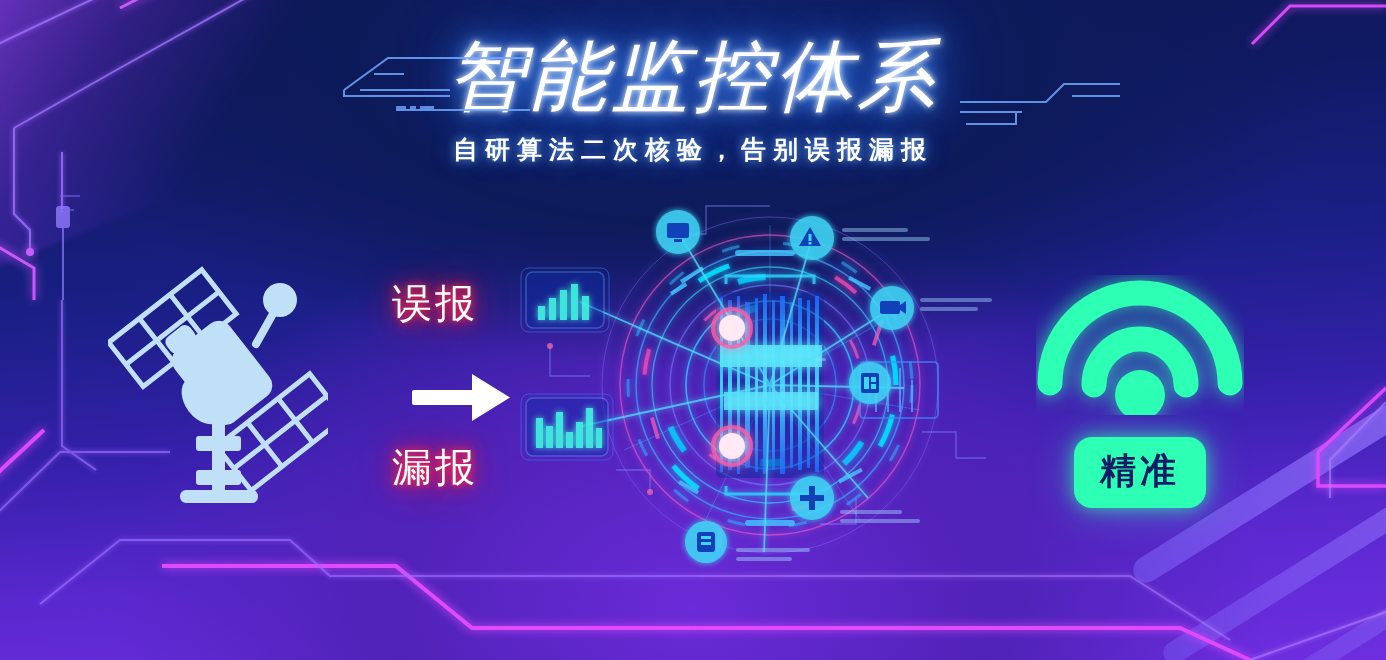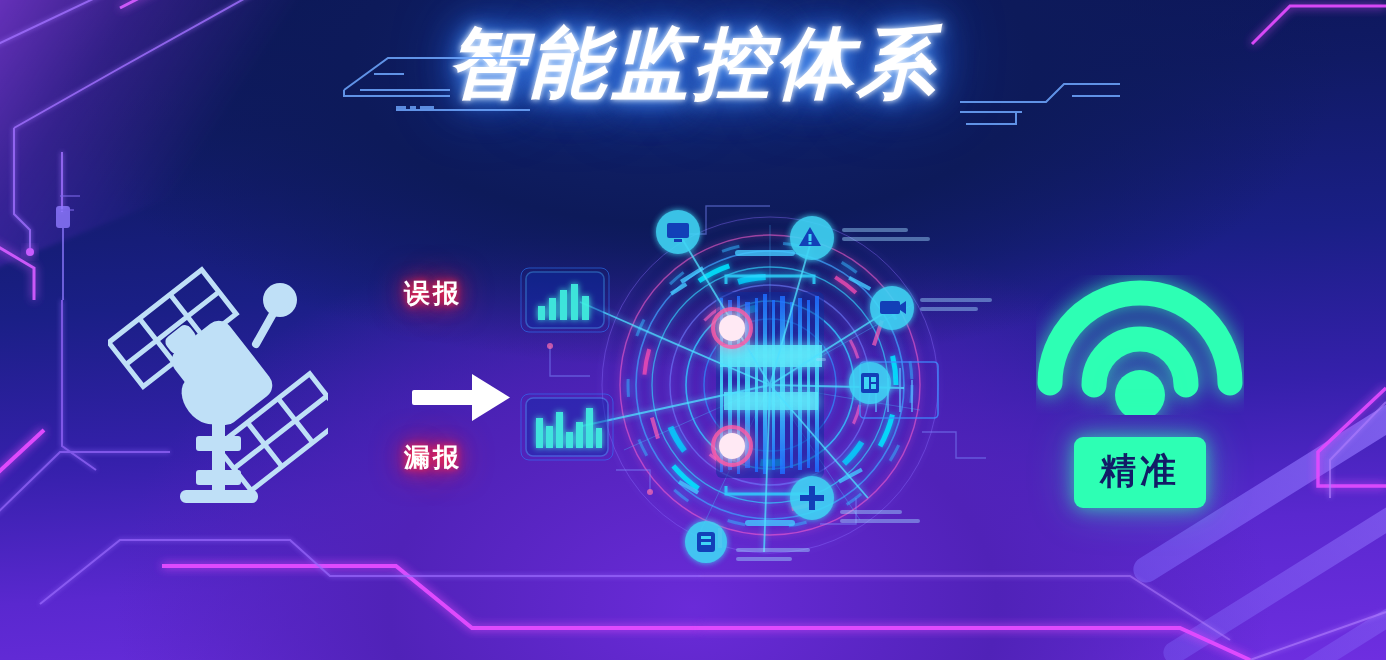--- a/index.html
+++ b/index.html
@@ -78,22 +78,22 @@
   }
   
   .bar-br{
     position:absolute;border-radius:14px;
     background:linear-gradient(90deg,rgba(124,96,248,.55),rgba(150,120,255,.75));
   }
 
   
   .header{position:absolute;top:0;left:0;width:1386px;text-align:center;}
   .title{
-    margin-top:20px;
-    font-size:78px;line-height:86px;font-weight:700;letter-spacing:4px;
+    margin-top:33px;
+    font-size:78px;line-height:86px;font-weight:400;letter-spacing:4px;
     color:#ffffff;
     text-shadow:
       0 0 6px #ffffff,
       0 0 18px #5fa8ff,
       0 0 38px #2f7bff,
       0 0 64px #1f5cdd;
     font-family:"DejaVu Sans","Liberation Sans",sans-serif;
     font-style:italic;
     text-align:center;
   }
@@ -101,36 +101,36 @@
     margin-top:14px;
     font-size:25px;letter-spacing:7px;font-weight:700;color:#ffffff;
     text-shadow:0 0 10px rgba(120,180,255,.85),0 0 22px rgba(40,110,220,.7);
   }
   .title-deco{position:absolute;}
 
   
   .left-block{position:absolute;left:100px;top:250px;width:430px;height:270px;}
   .satellite{position:absolute;left:8px;top:4px;}
   .alarm-word{
-    position:absolute;left:304px;
-    font-size:26px;font-weight:700;color:#ffffff;letter-spacing:3px;
+    position:absolute;left:292px;
+    font-size:40px;font-weight:400;color:#ffffff;letter-spacing:3px;
     text-shadow:0 0 7px #ff2b4d,0 0 18px #ff1f45,0 0 34px #e01038;
   }
   .alarm-false{top:26px;}
   .alarm-miss{top:190px;text-align:center;}
   .arrow-right{position:absolute;left:412px;top:370px;}
 
   
   .hub{position:absolute;left:520px;top:180px;width:500px;height:420px;}
 
   
   .right-block{position:absolute;left:1020px;top:275px;width:240px;height:245px;text-align:center;}
   .badge{
     display:inline-block;margin-top:18px;
-    padding:10px 26px 12px;border-radius:9px;
+    padding:10px 26px 12px;border-radius:18px;
     background:#2dffb4;
     color:#121c66;font-size:36px;font-weight:700;letter-spacing:4px;
     box-shadow:0 0 18px rgba(45,255,180,.65),0 0 44px rgba(45,255,180,.35);
   }
 </style>
 </head>
 <body>
 
 <div id="stage">
 
@@ -234,20 +234,21 @@
     <svg class="title-deco" style="left:960px;top:66px;width:160px;height:70px;" viewBox="0 0 160 70">
       <g fill="none" stroke="#6fa8ff" stroke-width="2" opacity=".85">
         <path d="M 0 36 L 86 36 L 104 18 L 160 18"></path>
         <path d="M 0 46 L 62 46"></path>
         <path d="M 6 58 L 56 58 L 56 46"></path>
         <path d="M 112 30 L 160 30"></path>
       </g>
     </svg>
 
     <div class="title">智能监控体系</div>
+    <div class="subtitle">自研算法二次核验，告别误报漏报</div>
   </div>
 
   <div class="left-block">
 
     <svg class="satellite" width="220" height="250" viewBox="0 0 220 250">
       <g fill="#bfe0f7" stroke="#bfe0f7">
 
         <g transform="rotate(-38 64 72)">
           <rect x="4" y="46" width="118" height="56" fill="none" stroke-width="5"></rect>
           <path d="M 43 46 L 43 102 M 82 46 L 82 102 M 4 74 L 122 74" stroke-width="5"></path>

